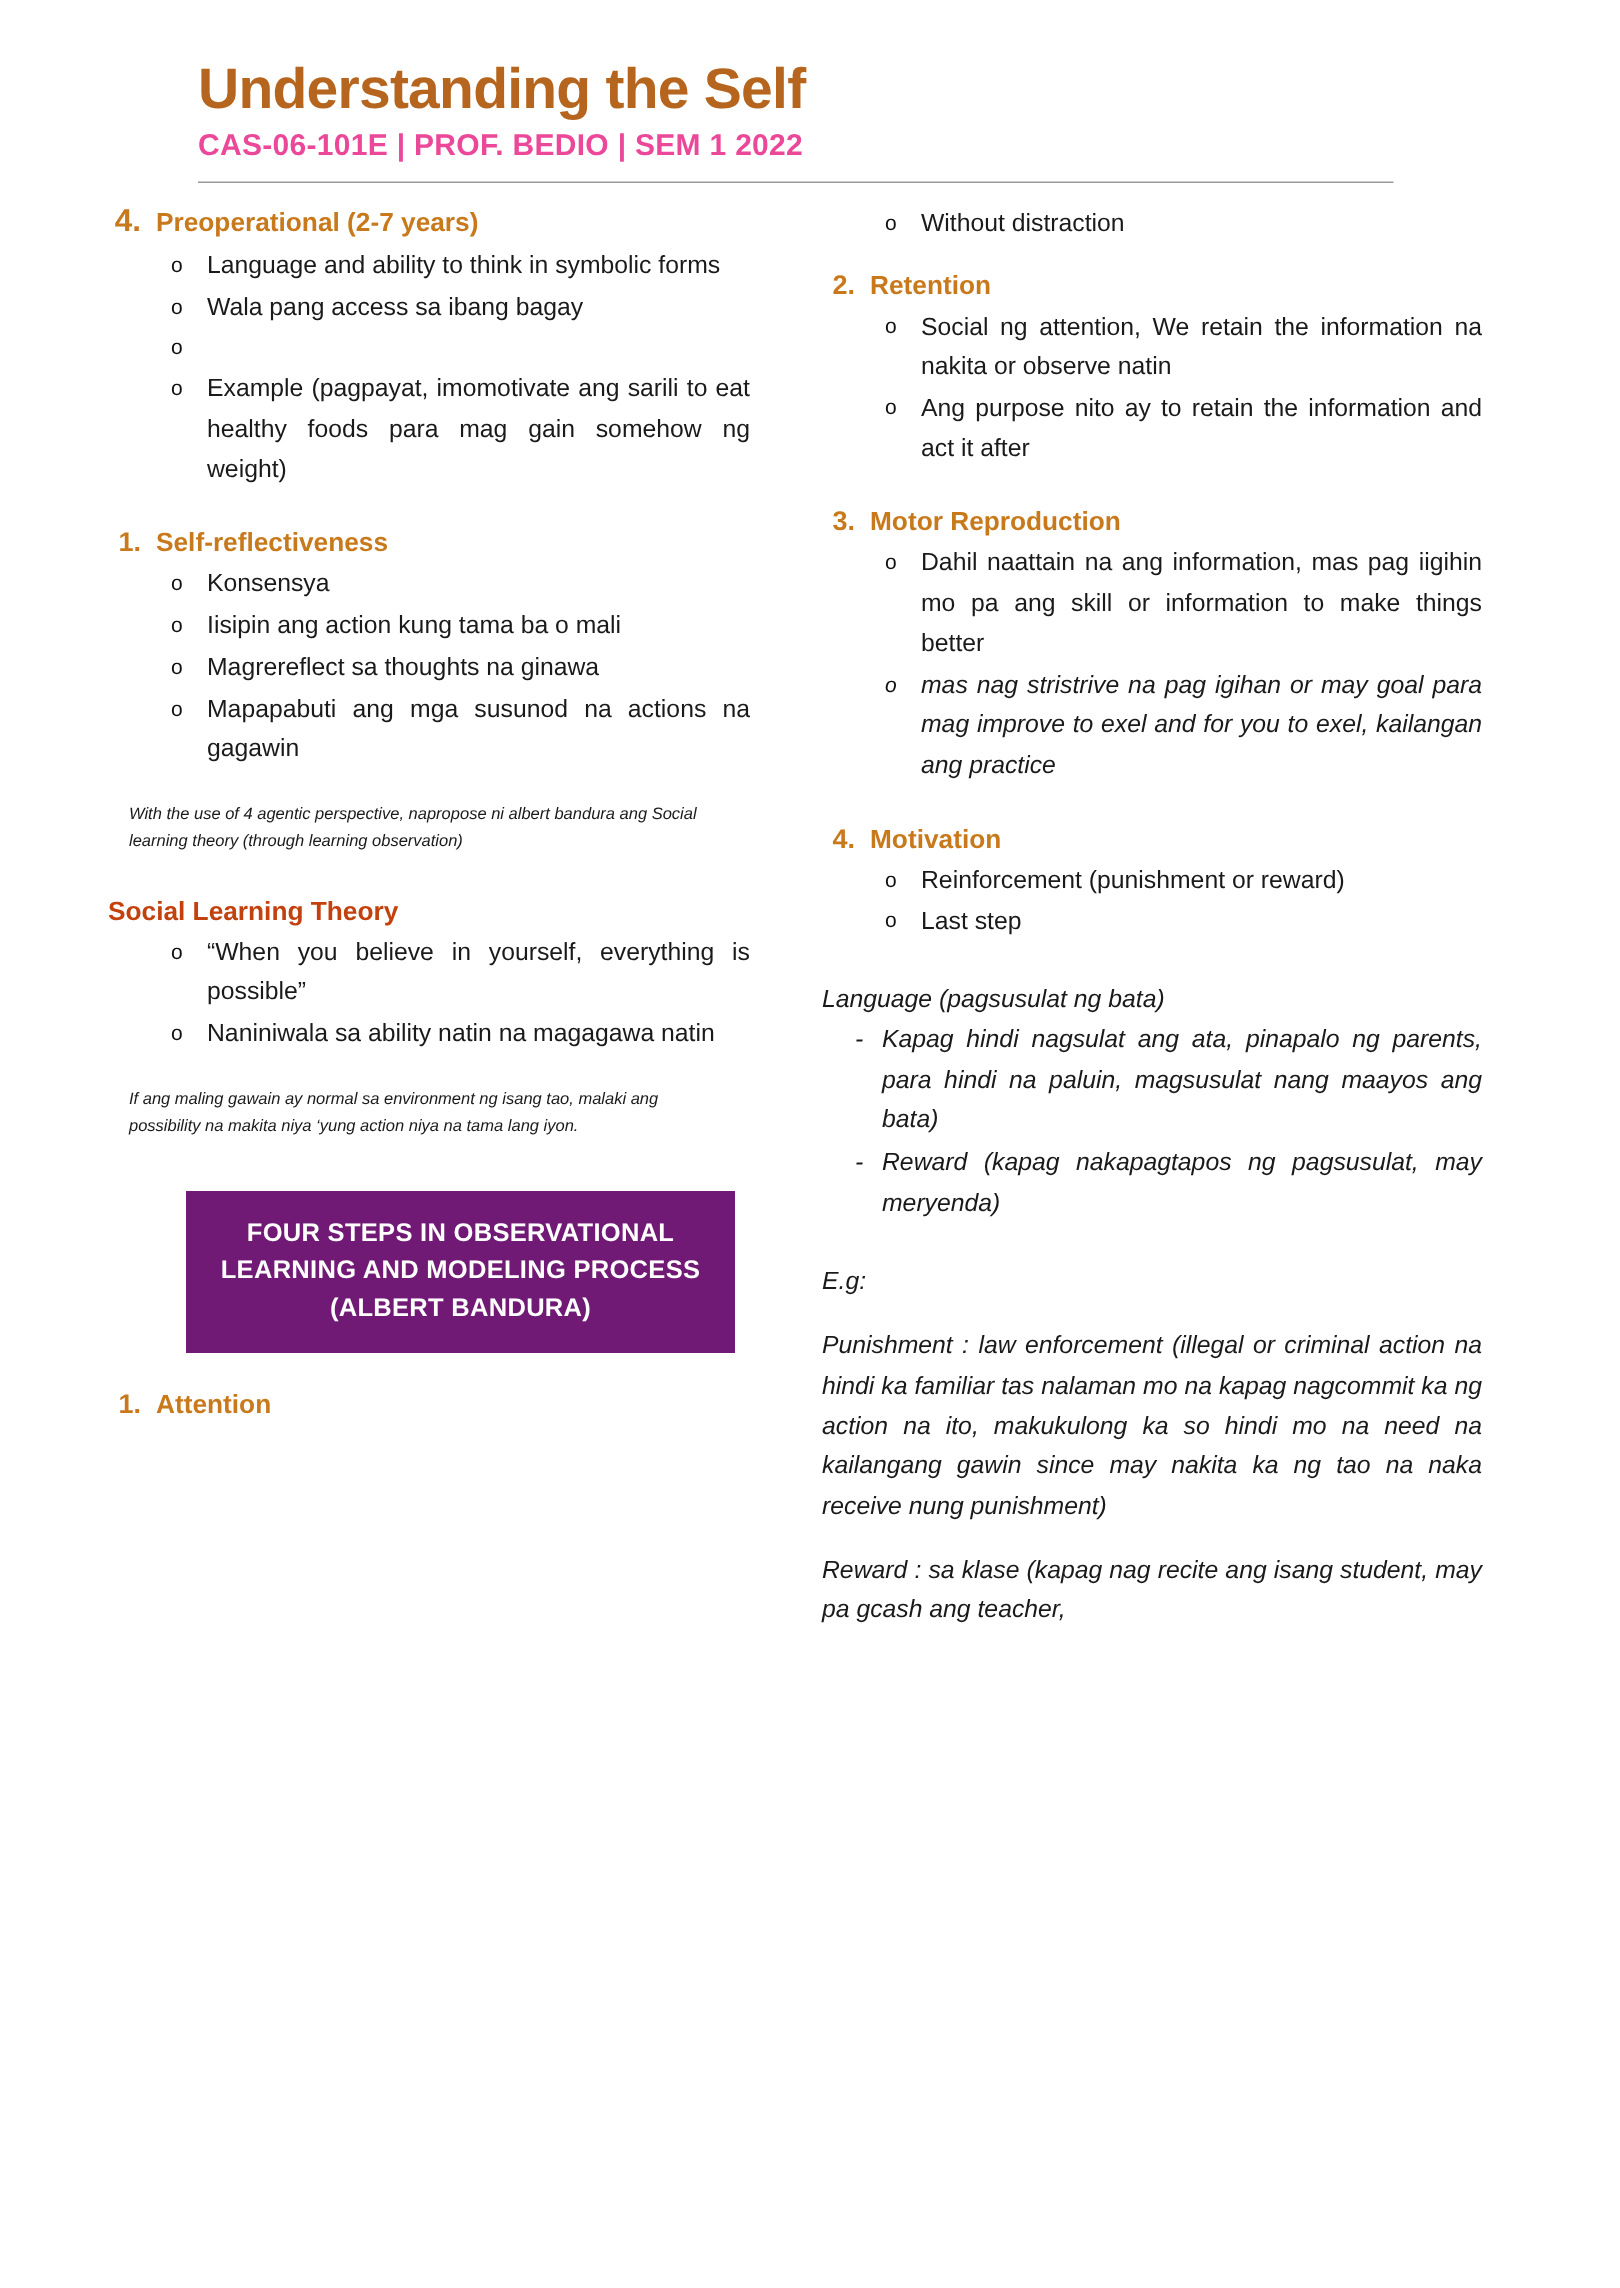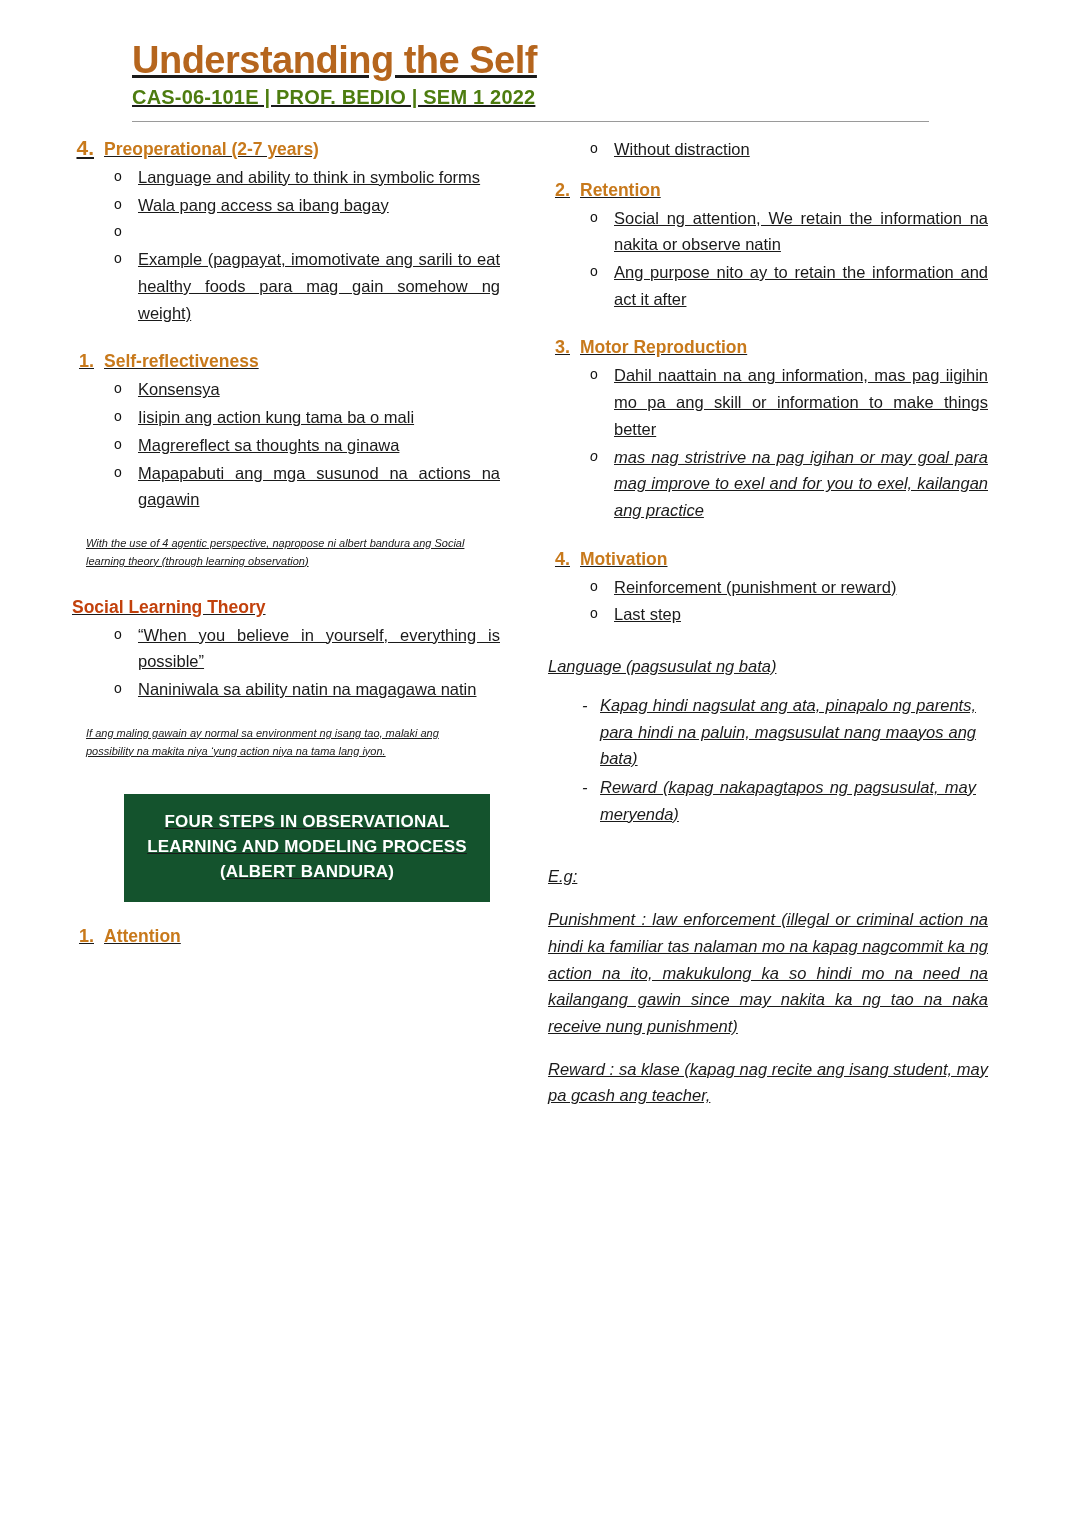--- a/index.html
+++ b/index.html
@@ -13,37 +13,36 @@
     font-family: "Liberation Sans", sans-serif;
     color: #1a1a1a;
     overflow: hidden;
   }
   .page {
     position: relative;
     width: 1029px;
     height: 1525px;
     box-sizing: border-box;
     padding: 40px 40px 0 60px;
-    text-decoration: underline;
   }
   .header {
     padding-left: 72px;
   }
   .doc-title {
     font-size: 38px;
     font-weight: bold;
     color: #b5651d;
     letter-spacing: -0.5px;
     line-height: 1.1;
     margin: 0 0 4px 0;
   }
   .doc-subtitle {
     font-size: 20px;
     font-weight: bold;
-    color: #4d7c0f;
+    color: #ec4899;
     letter-spacing: 0.2px;
     margin: 0;
   }
   .rule {
     margin: 12px 60px 0 72px;
     border: 0;
     border-top: 1px solid #9a9a9a;
     height: 0;
   }
   .columns {
@@ -97,21 +96,21 @@
     top: 0;
     font-size: 14px;
     line-height: 1.75;
     color: #111;
   }
   ul.circ > li.empty { min-height: 26px; }
   ul.circ > li.italic { font-style: italic; }
 
   ul.dash {
     list-style: none;
-    margin: 12px;
+    margin: 0;
     padding: 0 0 0 40px;
   }
   ul.dash > li {
     position: relative;
     font-size: 16.5px;
     line-height: 1.62;
     text-align: justify;
     font-style: italic;
     margin-bottom: 2px;
   }
@@ -139,21 +138,21 @@
 
   .section-title {
     color: #c2410c;
     font-weight: bold;
     font-size: 17.5px;
     margin: 26px 0 4px 0;
   }
 
   .callout {
     margin: 34px 10px 0 52px;
-    background: #14532d;
+    background: #701a75;
     color: #ffffff;
     font-weight: bold;
     font-size: 17px;
     line-height: 1.45;
     text-align: center;
     padding: 16px 14px 18px 14px;
     letter-spacing: 0.2px;
   }
   .spacer-24 { height: 24px; }
   .spacer-16 { height: 16px; }

